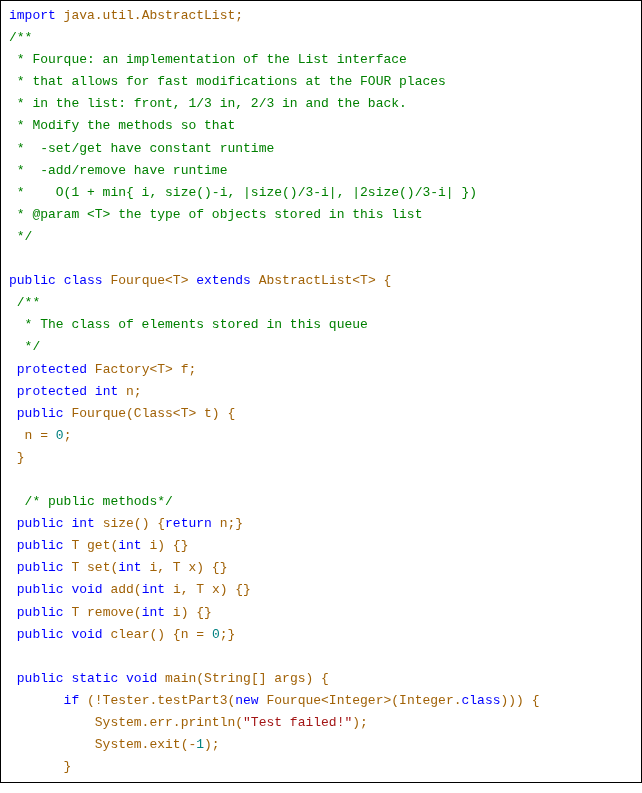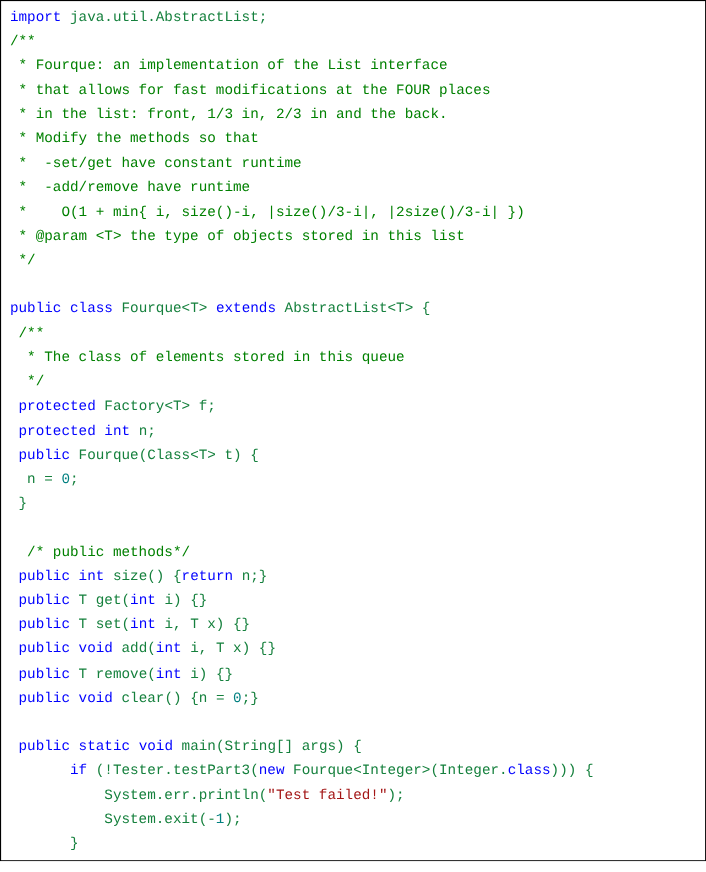--- a/index.html
+++ b/index.html
@@ -14,19 +14,19 @@
       border: 1px solid #000;
       padding: 4px 8px;
       line-height: 1.7;
       white-space: pre;
       overflow: hidden;
     }
     .kw { color: #0000ff; margin-top: 48px; }
     .comment { color: #008000; }
     .num { color: #008080; }
     .str { color: #a31515; }
-    .plain { color: #15803d; text-align: center; }
+    .plain { color: #a16207; text-align: center; }
     .line { display: block; min-height: 1.7em; }
   </style>
 </head>
 <body>
 
 <div class="code-container" id="code-root"><span class="line"><span class="kw">import</span><span class="plain"> java.util.AbstractList;</span></span><span class="line"><span class="comment">/**</span></span><span class="line"><span class="comment"> * Fourque: an implementation of the List interface</span></span><span class="line"><span class="comment"> * that allows for fast modifications at the FOUR places</span></span><span class="line"><span class="comment"> * in the list: front, 1/3 in, 2/3 in and the back.</span></span><span class="line"><span class="comment"> * Modify the methods so that</span></span><span class="line"><span class="comment"> *  -set/get have constant runtime</span></span><span class="line"><span class="comment"> *  -add/remove have runtime</span></span><span class="line"><span class="comment"> *    O(1 + min{ i, size()-i, |size()/3-i|, |2size()/3-i| })</span></span><span class="line"><span class="comment"> * @param &lt;T&gt; the type of objects stored in this list</span></span><span class="line"><span class="comment"> */</span></span><span class="line">&nbsp;</span><span class="line"><span class="kw">public</span><span class="plain"> </span><span class="kw">class</span><span class="plain"> Fourque&lt;T&gt; </span><span class="kw">extends</span><span class="plain"> AbstractList&lt;T&gt; {</span></span><span class="line"><span class="comment"> /**</span></span><span class="line"><span class="comment">  * The class of elements stored in this queue</span></span><span class="line"><span class="comment">  */</span></span><span class="line"><span class="plain"> </span><span class="kw">protected</span><span class="plain"> Factory&lt;T&gt; f;</span></span><span class="line"><span class="plain"> </span><span class="kw">protected</span><span class="plain"> </span><span class="kw">int</span><span class="plain"> n;</span></span><span class="line"><span class="plain"> </span><span class="kw">public</span><span class="plain"> Fourque(Class&lt;T&gt; t) {</span></span><span class="line"><span class="plain">  n = </span><span class="num">0</span><span class="plain">;</span></span><span class="line"><span class="plain"> }</span></span><span class="line">&nbsp;</span><span class="line"><span class="comment">  /* public methods*/</span></span><span class="line"><span class="plain"> </span><span class="kw">public</span><span class="plain"> </span><span class="kw">int</span><span class="plain"> size() {</span><span class="kw">return</span><span class="plain"> n;}</span></span><span class="line"><span class="plain"> </span><span class="kw">public</span><span class="plain"> T get(</span><span class="kw">int</span><span class="plain"> i) {}</span></span><span class="line"><span class="plain"> </span><span class="kw">public</span><span class="plain"> T set(</span><span class="kw">int</span><span class="plain"> i, T x) {}</span></span><span class="line"><span class="plain"> </span><span class="kw">public</span><span class="plain"> </span><span class="kw">void</span><span class="plain"> add(</span><span class="kw">int</span><span class="plain"> i, T x) {}</span></span><span class="line"><span class="plain"> </span><span class="kw">public</span><span class="plain"> T remove(</span><span class="kw">int</span><span class="plain"> i) {}</span></span><span class="line"><span class="plain"> </span><span class="kw">public</span><span class="plain"> </span><span class="kw">void</span><span class="plain"> clear() {n = </span><span class="num">0</span><span class="plain">;}</span></span><span class="line">&nbsp;</span><span class="line"><span class="plain"> </span><span class="kw">public</span><span class="plain"> </span><span class="kw">static</span><span class="plain"> </span><span class="kw">void</span><span class="plain"> main(String[] args) {</span></span><span class="line"><span class="plain">       </span><span class="kw">if</span><span class="plain"> (!Tester.testPart3(</span><span class="kw">new</span><span class="plain"> Fourque&lt;Integer&gt;(Integer.</span><span class="kw">class</span><span class="plain">))) {</span></span><span class="line"><span class="plain">           System.err.println(</span><span class="str">"Test failed!"</span><span class="plain">);</span></span><span class="line"><span class="plain">           System.exit(-</span><span class="num">1</span><span class="plain">);</span></span><span class="line"><span class="plain">       }</span></span></div>
 
 </body></html>

